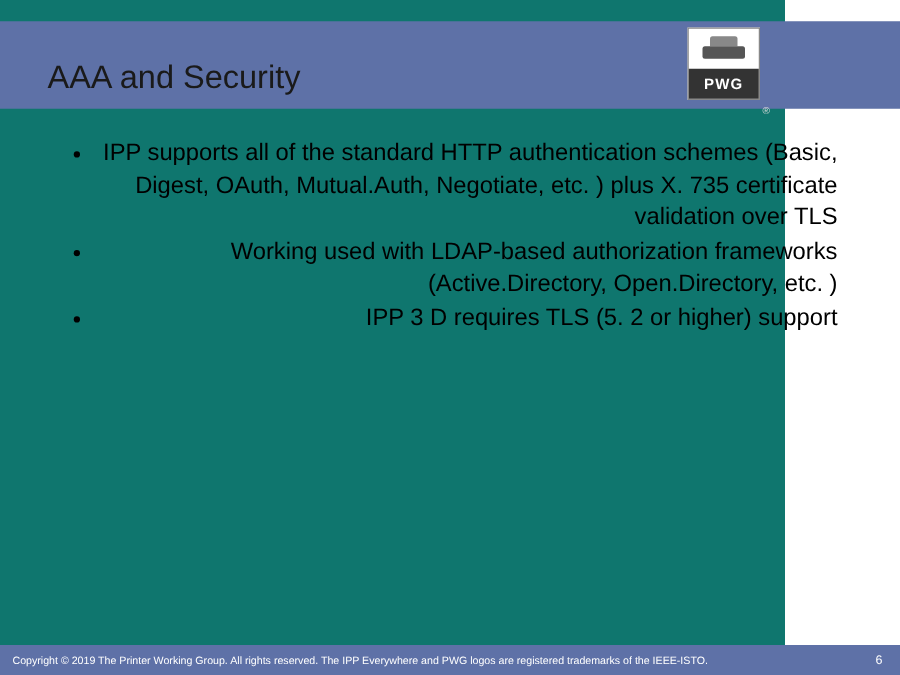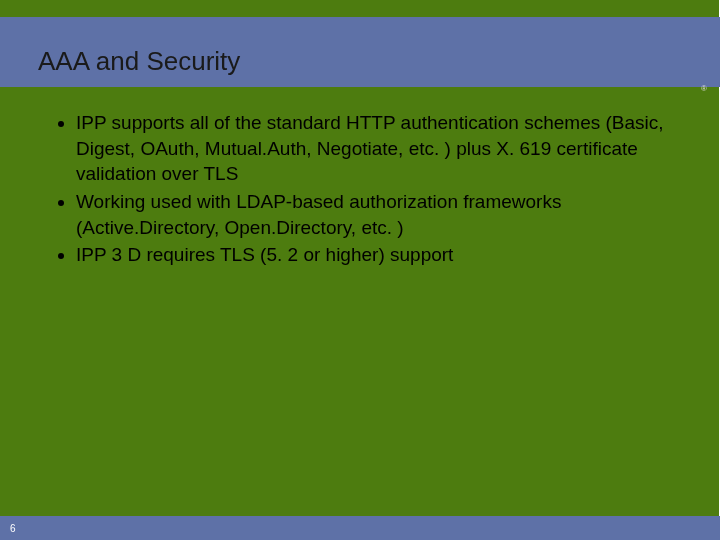--- a/index.html
+++ b/index.html
@@ -1,17 +1,17 @@
 <!DOCTYPE html>
 <html><head>
 <meta charset="utf-8">
 <style>
   * { margin: 0; padding: 0; box-sizing: border-box; }
   html, body { width: 720px; height: 540px; font-family: Verdana, Arial, sans-serif; background: #fff; }
-  .slide { position: relative; width: 719px; height: 540px; background: #4d7c0f; }
+  .slide { position: relative; width: 628px; height: 540px; background: #0f766e; text-align: right; }
   .header-band { position: absolute; top: 17px; left: 0; width: 720px; height: 70px; background: #5e71a7; }
   .title { position: absolute; top: 46px; left: 38px; font-size: 26px; color: #1a1a1a; font-weight: normal; }
   .logo { position: absolute; top: 22px; right: 20px; width: 58px; height: 58px; background: #fff; border: 1px solid #888; display: flex; flex-direction: column; }
   .logo-top { flex: 1; display: flex; align-items: center; justify-content: center; }
   .logo-bottom { height: 24px; background: #333; color: #fff; display: flex; align-items: center; justify-content: center; font-size: 12px; font-weight: bold; letter-spacing: 1px; }
   .printer-icon { width: 34px; height: 20px; position: relative; }
   .printer-icon::before { content: ""; position: absolute; left: 6px; top: 0; width: 22px; height: 8px; background: #888; border-radius: 2px 2px 0 0; }
   .printer-icon::after { content: ""; position: absolute; left: 0; top: 8px; width: 34px; height: 10px; background: #555; border-radius: 2px; }
   .reg { position: absolute; top: 84px; right: 12px; font-size: 8px; color: #ddd; }
   .content { position: absolute; top: 110px; left: 54px; width: 616px; color: #000; font-size: 19px; line-height: 1.35; }
@@ -23,27 +23,34 @@
 </style>
 </head>
 <body>
 
 <div class="slide">
 
   <div class="header-band"></div>
 
   <h1 class="title">AAA and Security</h1>
 
+  <div class="logo">
+    <div class="logo-top">
+      <div class="printer-icon"></div>
+    </div>
+    <div class="logo-bottom">PWG</div>
+  </div>
   <div class="reg">®</div>
 
   <div class="content">
     <ul>
-      <li>IPP supports all of the standard HTTP authentication schemes (Basic, Digest, OAuth, Mutual.Auth, Negotiate, etc. ) plus X. 619 certificate validation over TLS</li>
+      <li>IPP supports all of the standard HTTP authentication schemes (Basic, Digest, OAuth, Mutual.Auth, Negotiate, etc. ) plus X. 735 certificate validation over TLS</li>
       <li>Working used with LDAP-based authorization frameworks (Active.Directory, Open.Directory, etc. )</li>
       <li>IPP 3 D requires TLS (5. 2 or higher) support</li>
     </ul>
   </div>
 
   <div class="footer-band">
+    <span class="footer-text">Copyright © 2019 The Printer Working Group. All rights reserved. The IPP Everywhere and PWG logos are registered trademarks of the IEEE-ISTO.</span>
     <span class="page-num">6</span>
   </div>
 
 </div>
 
 </body></html>

